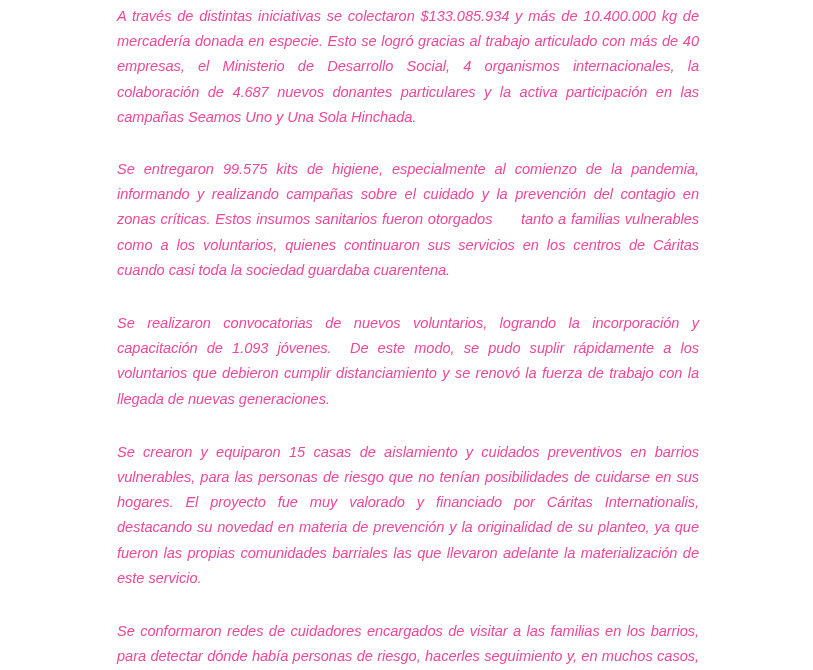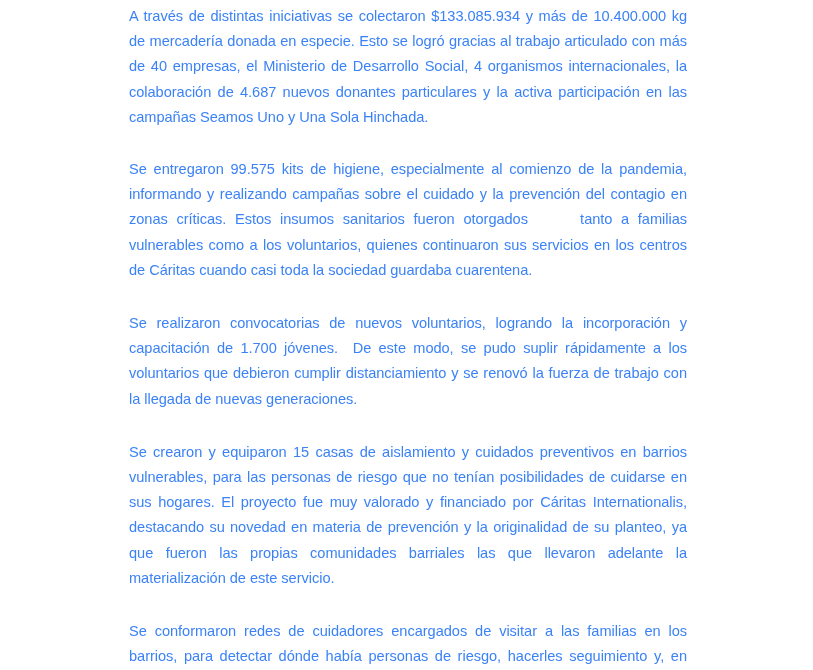--- a/index.html
+++ b/index.html
@@ -22,48 +22,49 @@
     background: #ffffff;
     box-sizing: border-box;
   }
   .text-column {
     position: absolute;
     left: 113px;
     top: 0px;
     width: 590px;
   }
   .para {
-    margin: 16px;
+    margin: 4px;
     padding: 0;
     font-size: 14.6px;
     line-height: 25.2px;
     text-align: justify;
     text-justify: inter-word;
     white-space: pre-wrap;
     letter-spacing: -0.04px;
     word-spacing: 0px;
-    color: #3b82f6;
+    color: #ec4899;
+    font-style: italic;
     -webkit-font-smoothing: antialiased;
   }
   .para.p1 { margin-top: 4px; }
   .para.p2 { margin-top: 27px; }
   .para.p3 { margin-top: 28px; }
   .para.p4 { margin-top: 28px; }
   .para.p5 { margin-top: 28px; }
 </style>
 </head>
 <body>
 
 <div class="page">
   <div class="text-column">
 
     <p class="para p1">A través de distintas iniciativas se colectaron $133.085.934 y más de 10.400.000 kg de mercadería donada en especie. Esto se logró gracias al trabajo articulado con más de 40 empresas, el Ministerio de Desarrollo Social, 4 organismos internacionales, la colaboración de 4.687 nuevos donantes particulares y la activa participación en las campañas Seamos Uno y Una Sola Hinchada.</p>
 
     <p class="para p2">Se entregaron 99.575 kits de higiene, especialmente al comienzo de la pandemia, informando y realizando campañas sobre el cuidado y la prevención del contagio en zonas críticas. Estos insumos sanitarios fueron otorgados      tanto a familias vulnerables como a los voluntarios, quienes continuaron sus servicios en los centros de Cáritas cuando casi toda la sociedad guardaba cuarentena.</p>
 
-    <p class="para p3">Se realizaron convocatorias de nuevos voluntarios, logrando la incorporación y capacitación de 1.700 jóvenes.  De este modo, se pudo suplir rápidamente a los voluntarios que debieron cumplir distanciamiento y se renovó la fuerza de trabajo con la llegada de nuevas generaciones.</p>
+    <p class="para p3">Se realizaron convocatorias de nuevos voluntarios, logrando la incorporación y capacitación de 1.093 jóvenes.  De este modo, se pudo suplir rápidamente a los voluntarios que debieron cumplir distanciamiento y se renovó la fuerza de trabajo con la llegada de nuevas generaciones.</p>
 
     <p class="para p4">Se crearon y equiparon 15 casas de aislamiento y cuidados preventivos en barrios vulnerables, para las personas de riesgo que no tenían posibilidades de cuidarse en sus hogares. El proyecto fue muy valorado y financiado por Cáritas Internationalis, destacando su novedad en materia de prevención y la originalidad de su planteo, ya que fueron las propias comunidades barriales las que llevaron adelante la materialización de este servicio.</p>
 
     <p class="para p5">Se conformaron redes de cuidadores encargados de visitar a las familias en los barrios, para detectar dónde había personas de riesgo, hacerles seguimiento y, en muchos casos, acercar viandas con alimentos para evitar su exposición. Esas redes se ocuparán, al mismo tiempo, de censar a las personas que necesitan vacunarse con prioridad.</p>
 
   </div>
 </div>
 
 </body></html>

